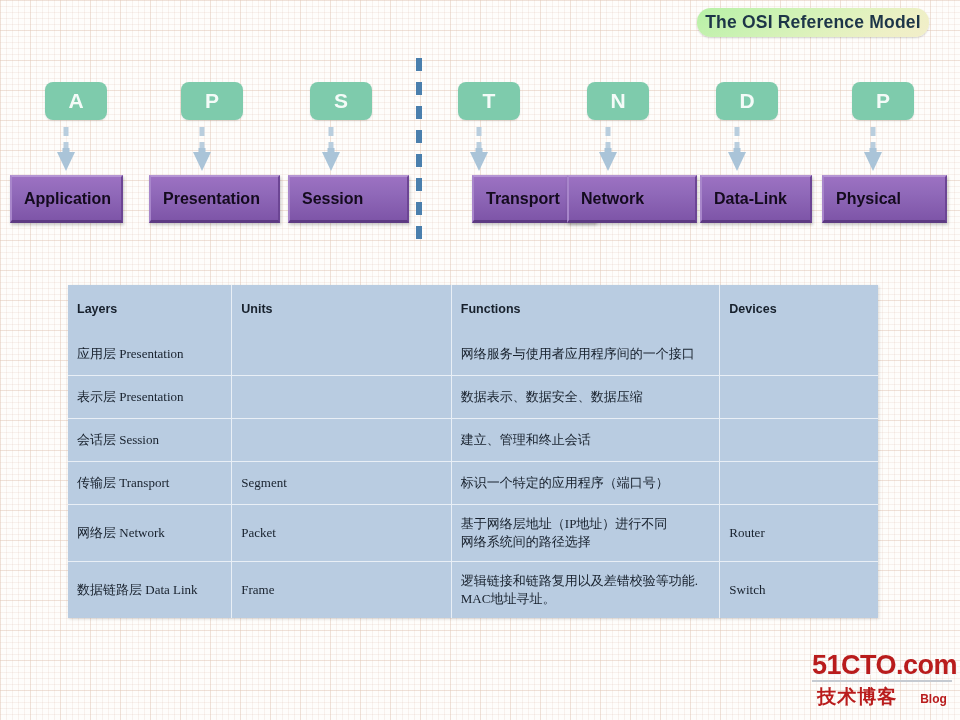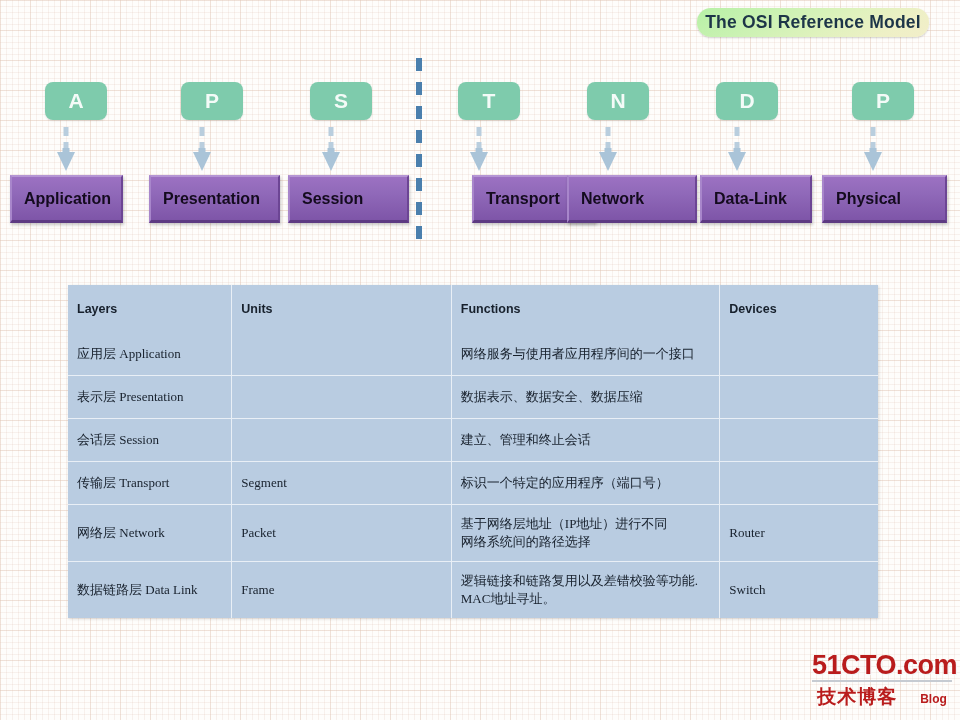--- a/index.html
+++ b/index.html
@@ -294,21 +294,21 @@
   <thead>
     <tr>
       <th class="col-layers">Layers</th>
       <th class="col-units">Units</th>
       <th class="col-funcs">Functions</th>
       <th class="col-devices">Devices</th>
     </tr>
   </thead>
   <tbody id="table-body">
       <tr class="row-short">
-        <td class="col-layers">应用层 Application</td>
+        <td class="col-layers">应用层 Presentation</td>
         <td class="col-units"></td>
         <td class="col-funcs fn-cell">网络服务与使用者应用程序间的一个接口</td>
         <td class="col-devices"></td>
       </tr>
       <tr class="row-short">
         <td class="col-layers">表示层 Presentation</td>
         <td class="col-units"></td>
         <td class="col-funcs fn-cell">数据表示、数据安全、数据压缩</td>
         <td class="col-devices"></td>
       </tr>

